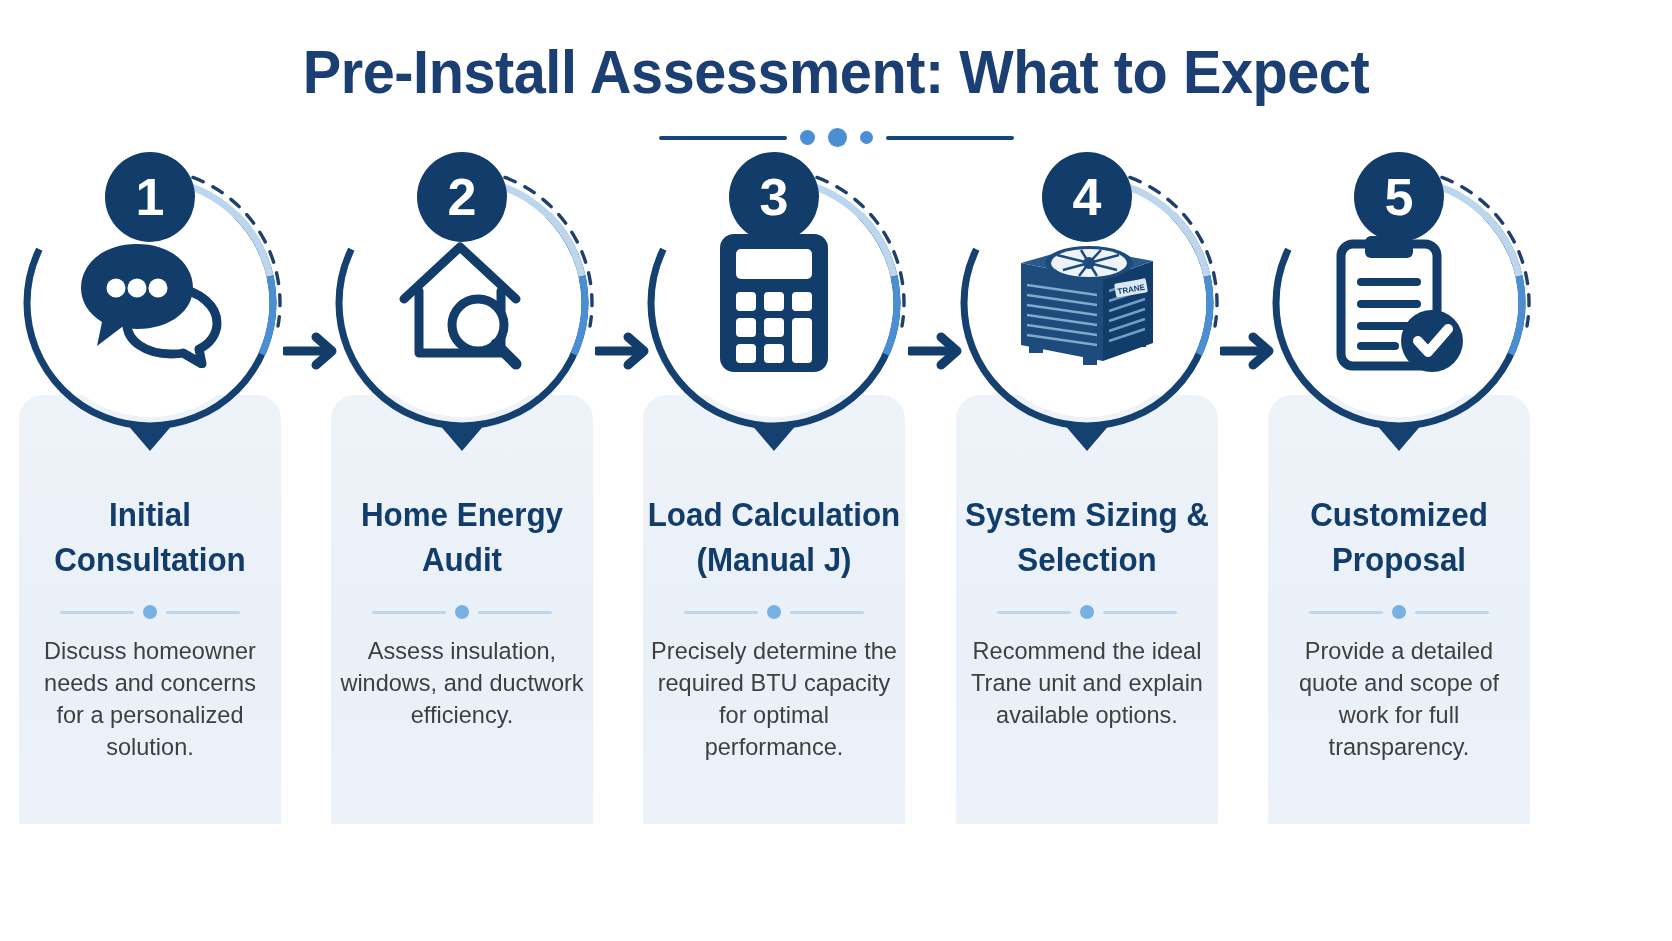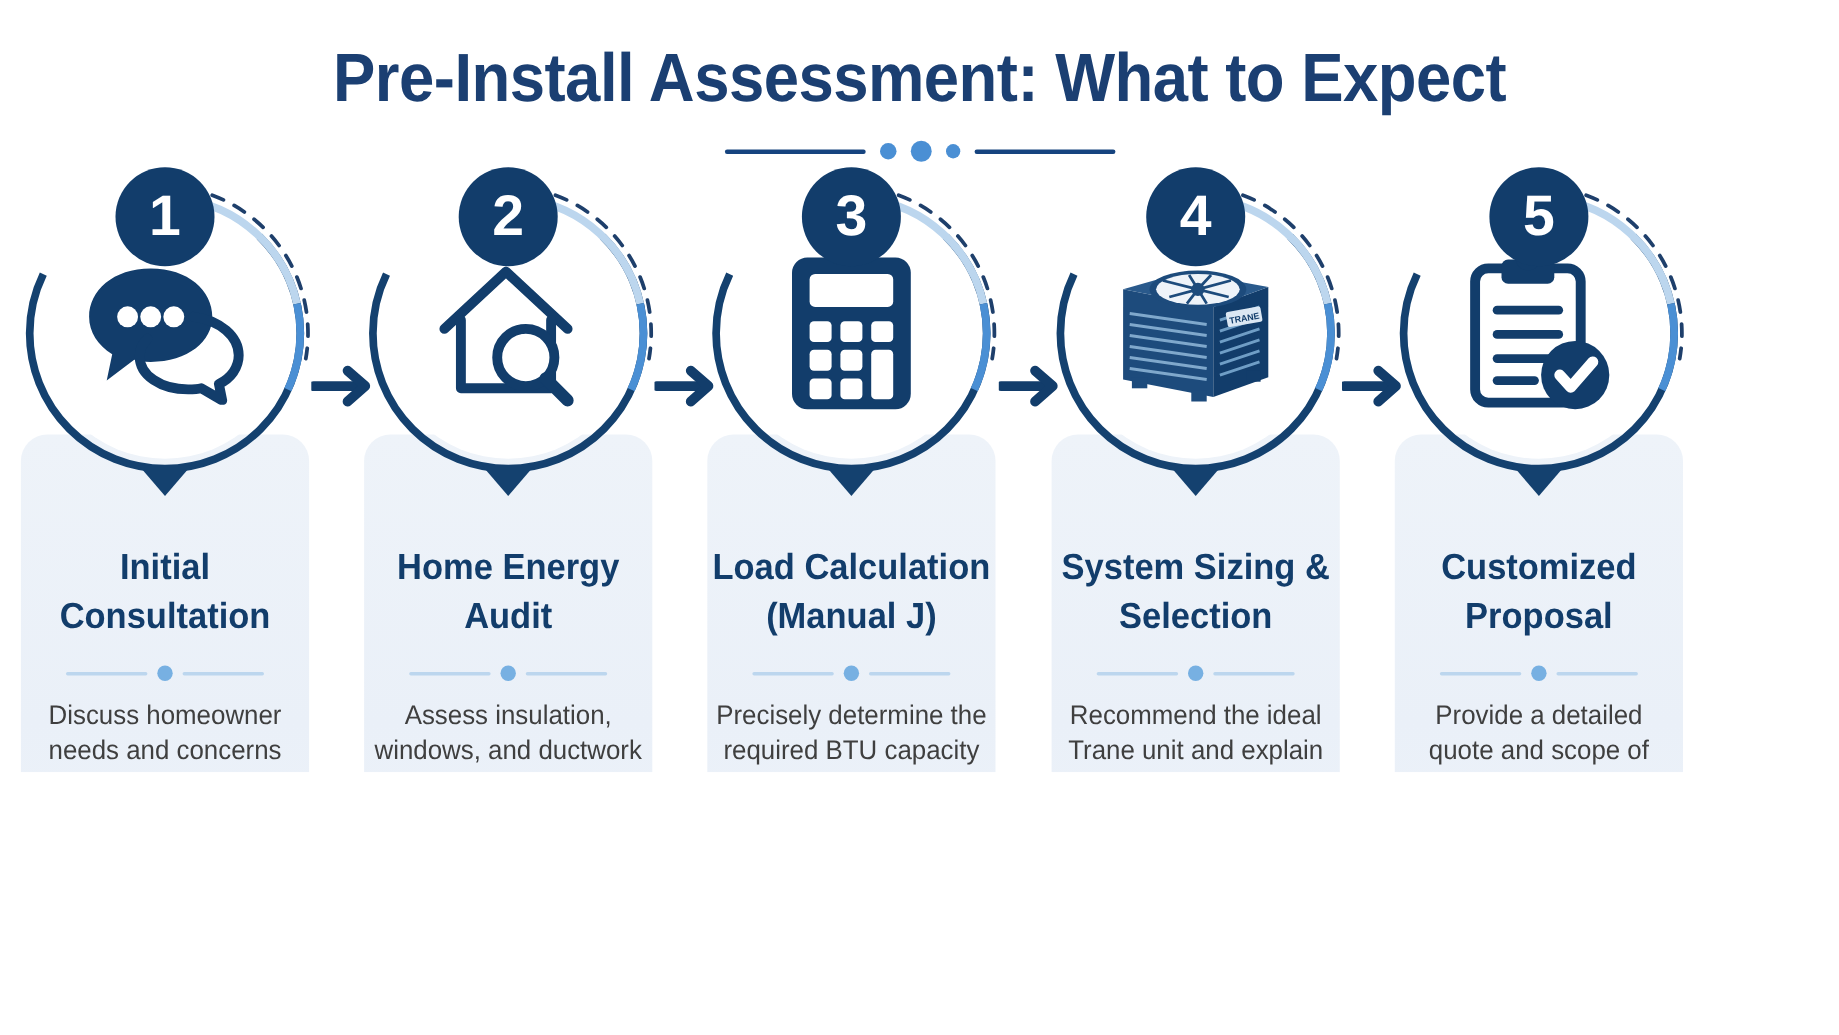--- a/index.html
+++ b/index.html
@@ -6,21 +6,21 @@
     margin: 0;
     padding: 0;
     background: #ffffff;
   }
   body {
     font-family: "Liberation Sans", sans-serif;
   }
   #canvas {
     position: relative;
     width: 1672px;
-    height: 702px;
+    height: 824px;
     background: #ffffff;
     overflow: hidden;
   }
 
   
   .title {
     position: absolute;
     top: 36px;
     left: 0;
     width: 1672px;

